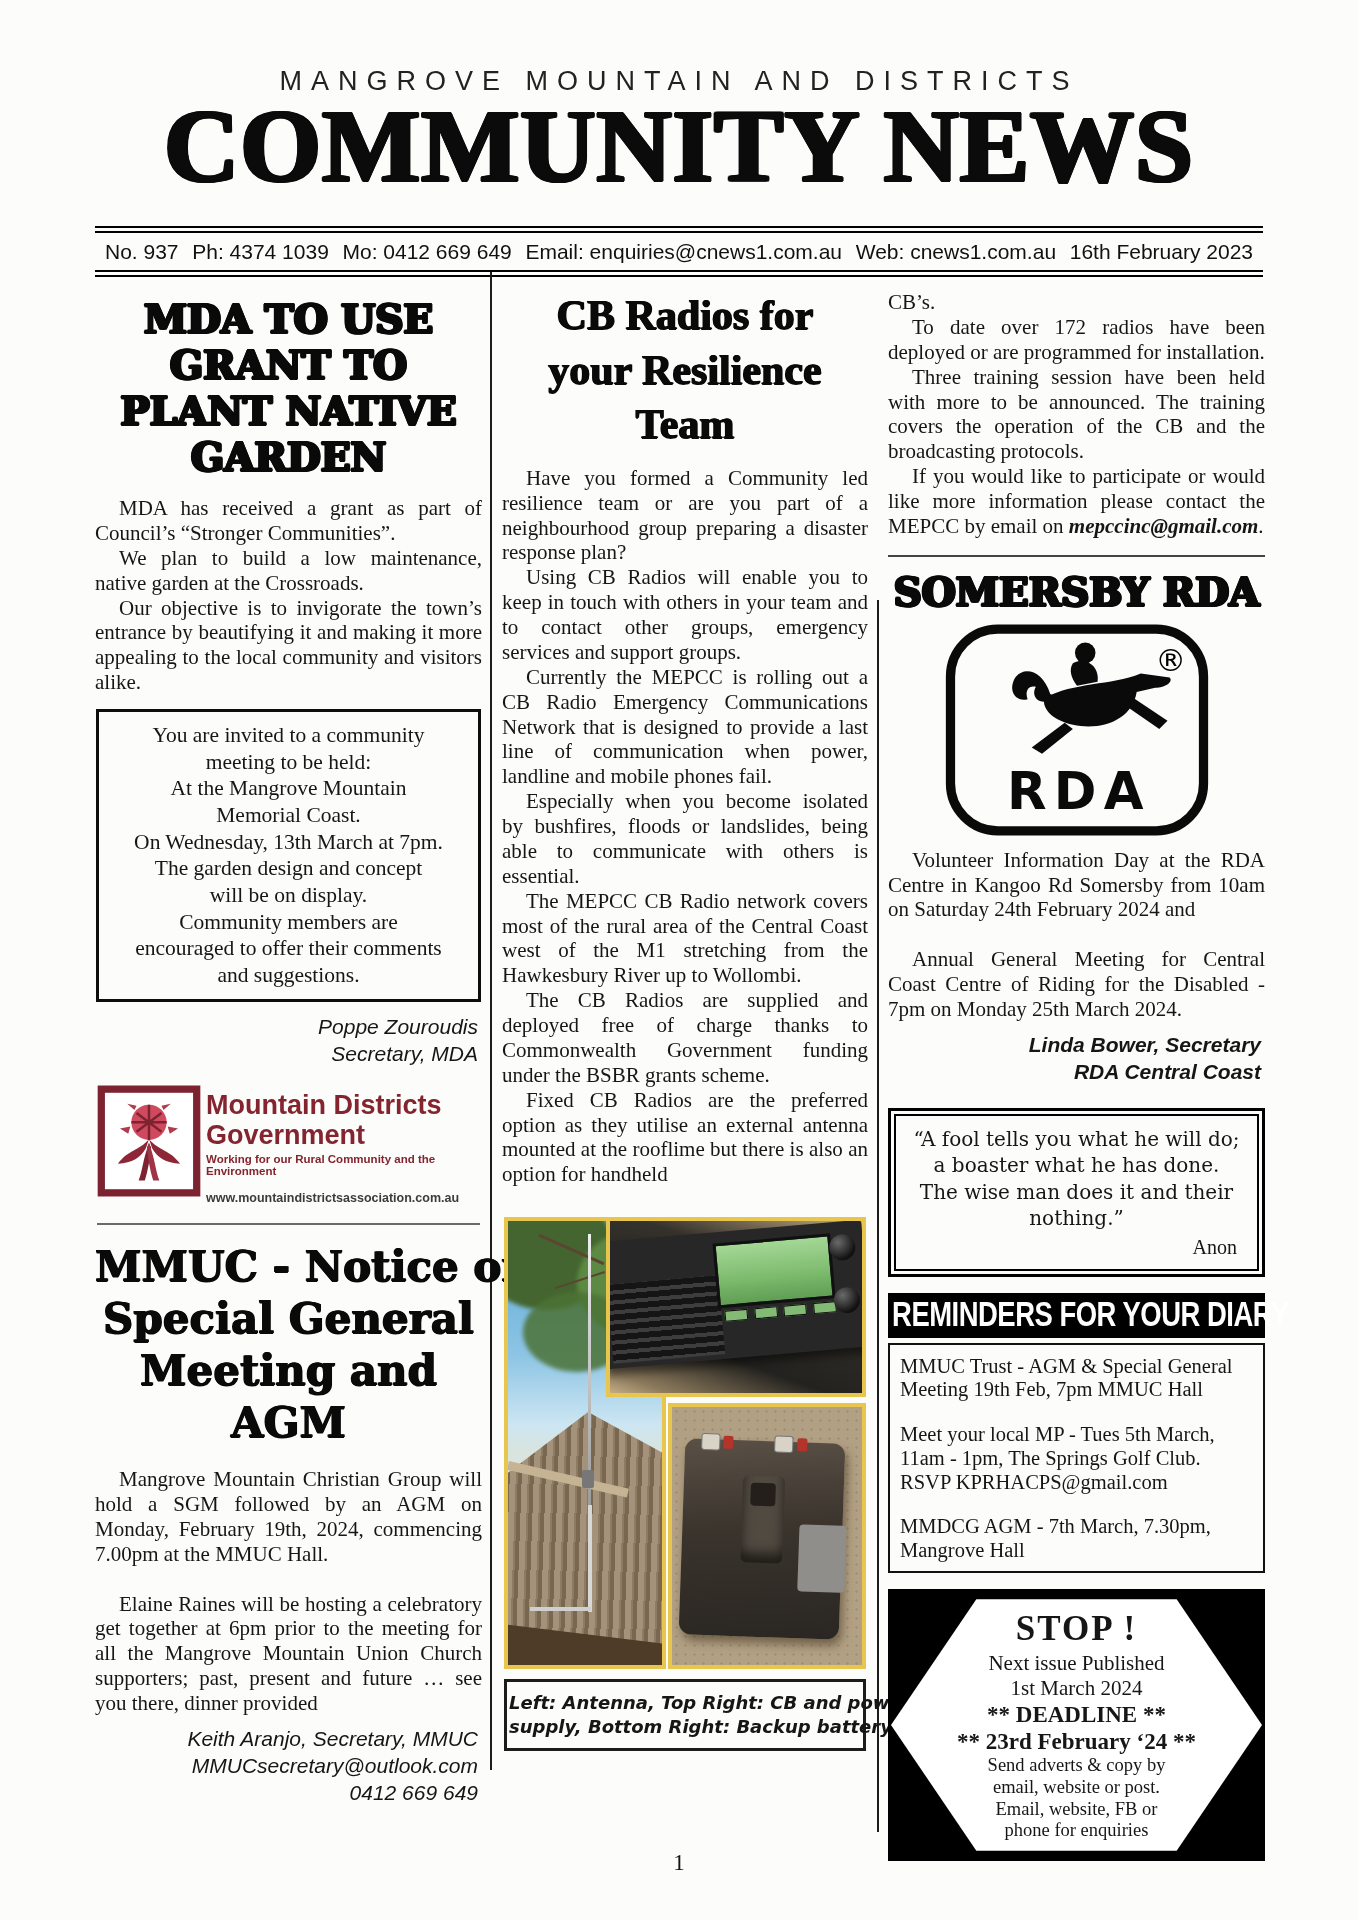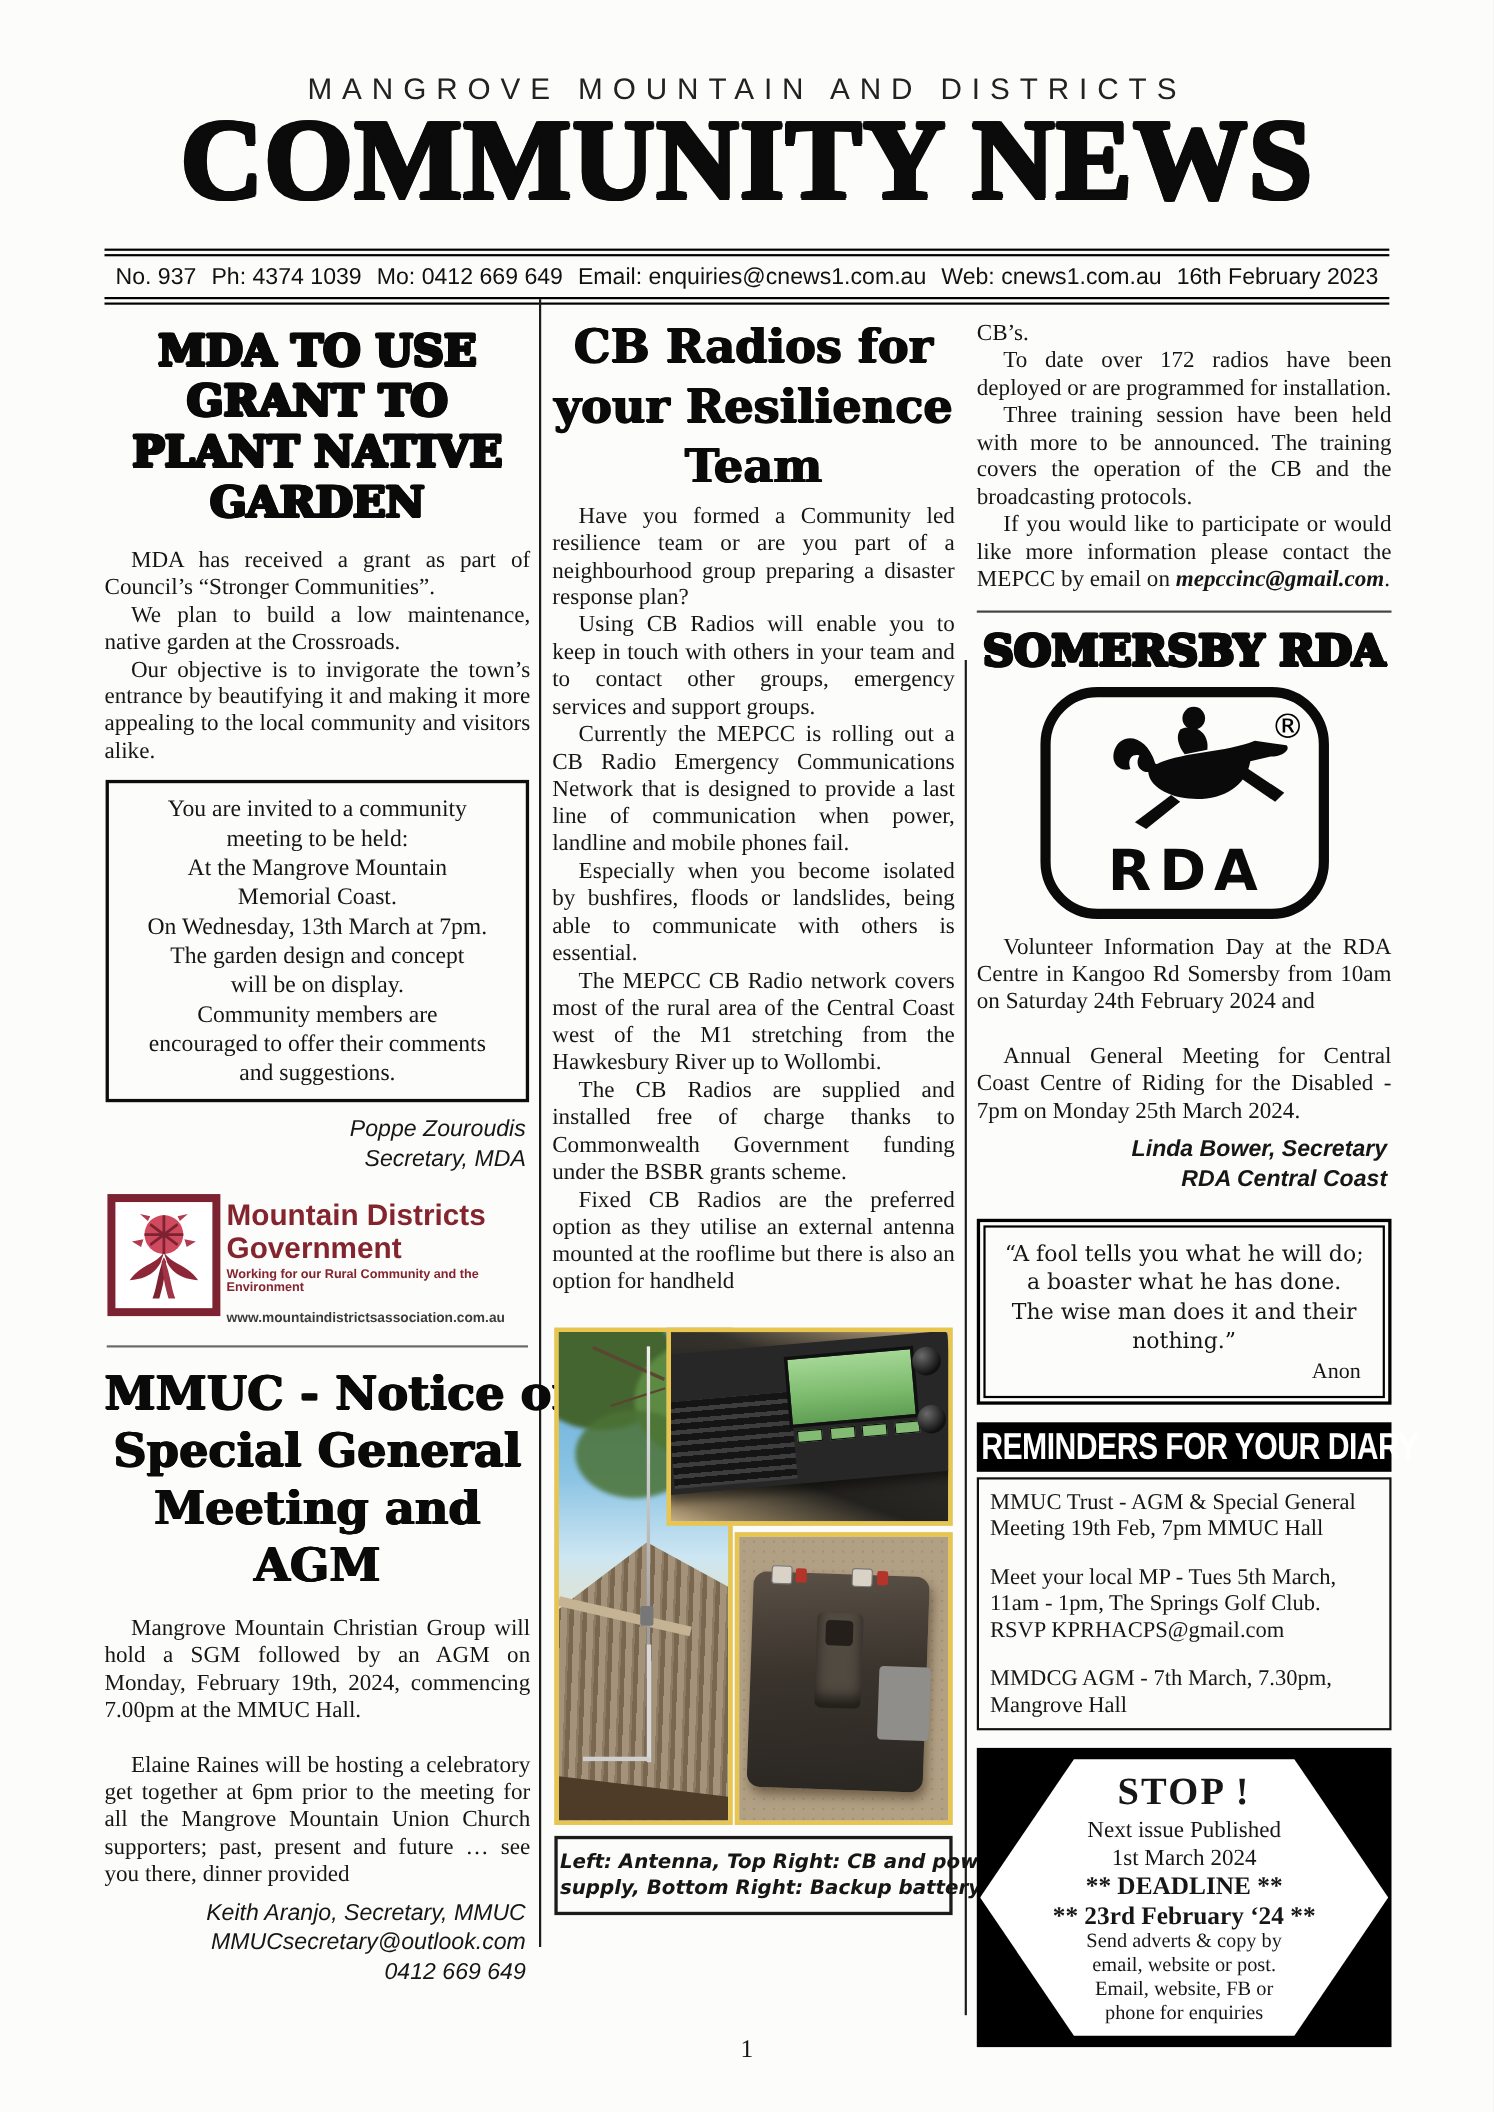--- a/index.html
+++ b/index.html
@@ -41,21 +41,21 @@
     text-shadow:1.7px 0 currentColor,-1.7px 0 currentColor,0 1.3px currentColor,0 -1.3px currentColor,
                 1.2px 1.2px currentColor,-1.2px 1.2px currentColor,1.2px -1.2px currentColor,-1.2px -1.2px currentColor;
   }
   .slab {
     font-family:"DejaVu Serif", serif; font-weight:bold; text-align:center; color:#0a0a0a;
     text-shadow:0.8px 0 currentColor,-0.8px 0 currentColor,0 0.6px currentColor;
   }
   .hl-line { white-space:nowrap; }
   .mda-headline { font-size:39px; line-height:1.18; margin:6px 0 16px; }
   .mmuc-headline { font-size:42px; line-height:1.24; margin:16px 0 18px; }
-  .cb-headline { font-size:42px; line-height:1.3; margin:2px 0 4px; }
+  .cb-headline { font-size:42px; line-height:1.3; margin:2px 0 14px;font-family:Liberation Serif, serif; }
   .somersby-headline { font-size:39px; line-height:1.1; margin:14px 0 8px; }
   
   .jp { font-size:21px; line-height:1.185; text-align:justify; margin:0; text-indent:24px; }
   .jp.no-indent { text-indent:0; }
   .gap-before { margin-top:25px; }
   .email-bold { font-weight:bold; font-style:italic; }
   
   .invite-box {
     border:3px solid #0d0d0d; margin:14px 1px 12px; padding:10px 4px;
     text-align:center; font-size:21.5px; line-height:1.24;
@@ -227,21 +227,21 @@
     <div class="slab cb-headline">
       <div class="hl-line">CB Radios for</div>
       <div class="hl-line">your Resilience</div>
       <div class="hl-line">Team</div>
     </div>
     <p class="jp">Have you formed a Community led resilience team or are you part of a neighbourhood group preparing a disaster response plan?</p>
     <p class="jp">Using CB Radios will enable you to keep in touch with others in your team and to contact other groups, emergency services and support groups.</p>
     <p class="jp">Currently the MEPCC is rolling out a CB Radio Emergency Communications Network that is designed to provide a last line of communication when power, landline and mobile phones fail.</p>
     <p class="jp">Especially when you become isolated by bushfires, floods or landslides, being able to communicate with others is essential.</p>
     <p class="jp">The MEPCC CB Radio network covers most of the rural area of the Central Coast west of the M1 stretching from the Hawkesbury River up to Wollombi.</p>
-    <p class="jp">The CB Radios are supplied and installed free of charge thanks to Commonwealth Government funding under the BSBR grants scheme.</p>
+    <p class="jp">The CB Radios are supplied and deployed free of charge thanks to Commonwealth Government funding under the BSBR grants scheme.</p>
     <p class="jp">Fixed CB Radios are the preferred option as they utilise an external antenna mounted at the rooflime but there is also an option for handheld</p>
 
     <div class="montage">
       <div class="photo photo-antenna">
         <div class="sky"></div>
         <div class="fol" style="left:-20%;top:-6%;width:90%;height:26%;background:#44652f"></div>
         <div class="fol" style="left:45%;top:2%;width:80%;height:24%;background:#5d8a43"></div>
         <div class="fol" style="left:10%;top:16%;width:70%;height:18%;background:#4c7336;opacity:.85"></div>
         <div class="branch" style="left:18%;top:6%;width:46%;height:3px;transform:rotate(24deg)"></div>
         <div class="branch" style="left:30%;top:13%;width:34%;height:2px;transform:rotate(-18deg)"></div>

